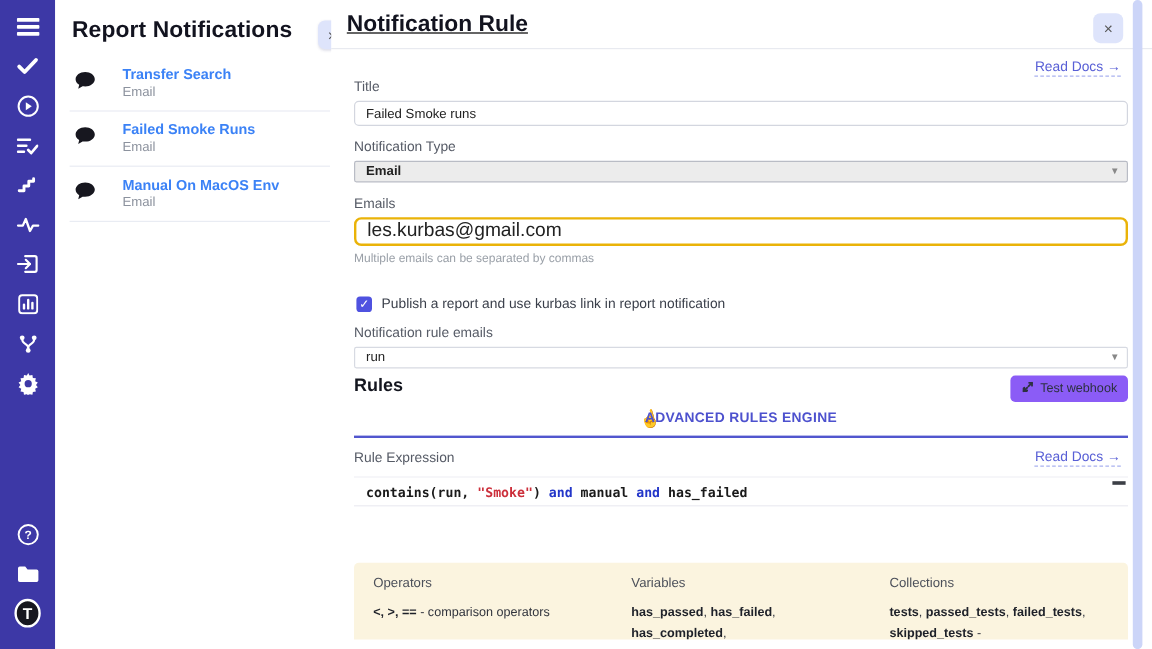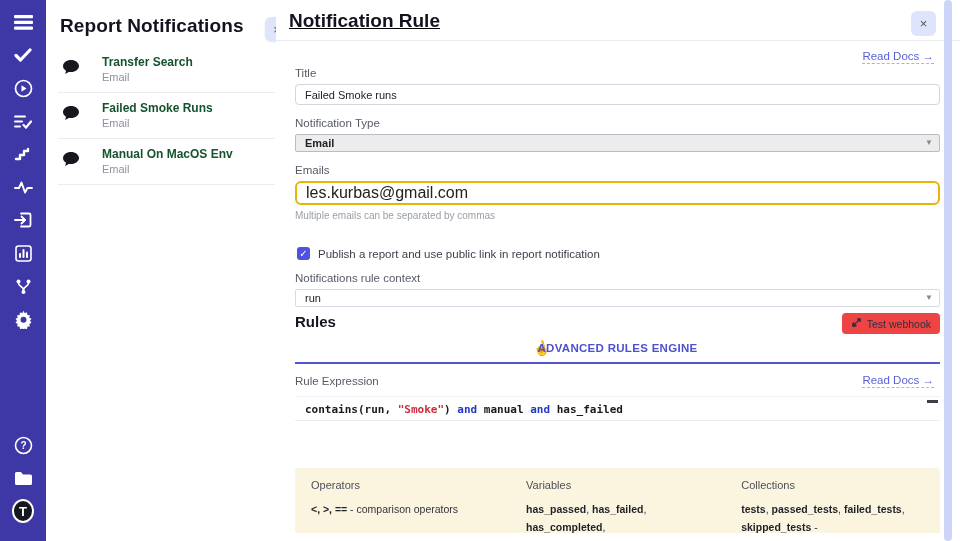--- a/index.html
+++ b/index.html
@@ -21,21 +21,21 @@
   .listpanel { position:absolute; left:46px; top:0; bottom:0; width:232px; background:#fff;
     border-right:1px solid #eef0f6; }
   .listpanel-header { position:relative; padding:15px 14px 10px; }
   .listpanel-title { font-size:19px; font-weight:700; color:#12131f; letter-spacing:.1px; }
   .panel-close { position:absolute; top:17px; right:-12px; width:24px; height:24px; border:none;
     background:#dee4fb; color:#555; border-radius:6px; font-size:13px; line-height:1; cursor:pointer;
     display:flex; align-items:center; justify-content:center; box-shadow:0 1px 2px rgba(60,60,120,.15); }
   .notif-item { position:relative; padding:8px 12px 9px 44px; border-bottom:1px solid #e9ecf3;
     margin:0 2px 0 12px; cursor:pointer; }
   .notif-item .bubble { position:absolute; left:4px; top:12px; color:#17171f; }
-  .notif-title { font-size:12px; font-weight:700; color:#14532d; margin-bottom:2px; }
+  .notif-title { font-size:12px; font-weight:700; color:#3b82f6; margin-bottom:2px; }
   .notif-sub { font-size:11px; color:#8c929e; }
 
   
   .main { position:absolute; left:276px; top:0; right:0; bottom:0; background:#fff;text-decoration:underline; }
   .main-header { position:relative; height:41px; border-bottom:1px solid #e8eaf0; padding:10px 16px 0 13px; }
   .main-title { font-size:19px; font-weight:700; color:#12131f; }
   .main-close { position:absolute; top:11px; right:24px; width:25px; height:25px; border:none;
     background:#dee4fb; color:#555; border-radius:6px; font-size:13px; line-height:1; cursor:pointer;
     display:flex; align-items:center; justify-content:center; }
   .scrollstrip { position:absolute; top:0; bottom:0; right:8px; width:8px; background:#ccd5f8;
@@ -57,21 +57,21 @@
   .email-input { height:24px; border:2px solid #eab308; border-radius:6px; font-size:16px; }
   .helper { font-size:10px; color:#9aa0a8; margin-top:5px; }
 
   .checkbox-row { display:flex; align-items:center; gap:8px; margin:26px 0 0 2px; cursor:pointer; }
   .checkbox { width:13px; height:13px; border-radius:3px; background:#4f52e0; color:#fff; font-size:10px;
     display:flex; align-items:center; justify-content:center; flex:none; }
   .checkbox-label { font-size:11.5px; color:#3a3f4a; }
 
   .rules-row { display:flex; align-items:flex-start; justify-content:space-between; margin-top:6px; }
   .rules-heading { font-size:15px; font-weight:700; color:#14161f; }
-  .webhook-btn { display:flex; align-items:center; gap:5px; background:#ef4444; border:none; border-radius:4px;
+  .webhook-btn { display:flex; align-items:center; gap:5px; background:#8b5cf6; border:none; border-radius:4px;
     padding:4px 9px; font-size:10.5px; color:#2d3140; cursor:pointer; font-family:"Liberation Sans", sans-serif; }
   .tab-row { position:relative; border-bottom:2px solid #5156ce; height:27px; margin-top:3px; }
   .hand-cursor { position:absolute; left:238px; top:3px; font-size:14px; color:#8b8f98;
     transform:rotate(-14deg); }
   .tab { position:absolute; left:0; right:0; text-align:center; top:5px; font-size:11.5px; font-weight:700;
     letter-spacing:.3px; color:#4d51ce; cursor:pointer; }
 
   .expr-row { display:flex; justify-content:space-between; align-items:center; margin:10px 6px 0 0;gap:13px; }
   .expr-label { font-size:11.5px; color:#565b66; }
   .editor { position:relative; margin-top:8px; height:66px; border-top:1px solid #f0f1f5; background:#fff; }
@@ -235,24 +235,24 @@
         <span>Email</span>
         <span class="caret">▼</span>
       </div>
 
       <div class="field-label">Emails</div>
       <input class="text-input email-input" value="les.kurbas@gmail.com" style="">
       <div class="helper">Multiple emails can be separated by commas</div>
 
       <div class="checkbox-row">
         <span class="checkbox">✓</span>
-        <span class="checkbox-label">Publish a report and use public link in report notification</span>
-      </div>
-
-      <div class="field-label">Notifications rule context</div>
+        <span class="checkbox-label">Publish a report and use kurbas link in report notification</span>
+      </div>
+
+      <div class="field-label">Notification rule emails</div>
       <div class="select plain">
         <span>run</span>
         <span class="caret">▼</span>
       </div>
 
       <div class="rules-row">
         <span class="rules-heading">Rules</span>
         <button class="webhook-btn">
           <span>
             <svg width="11" height="11" viewBox="0 0 11 11" fill="none" stroke="#2d3140" stroke-width="1.5" stroke-linecap="round">

